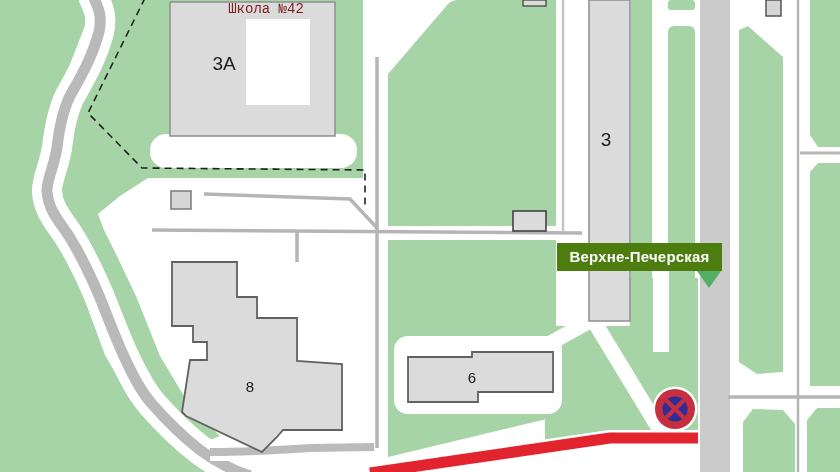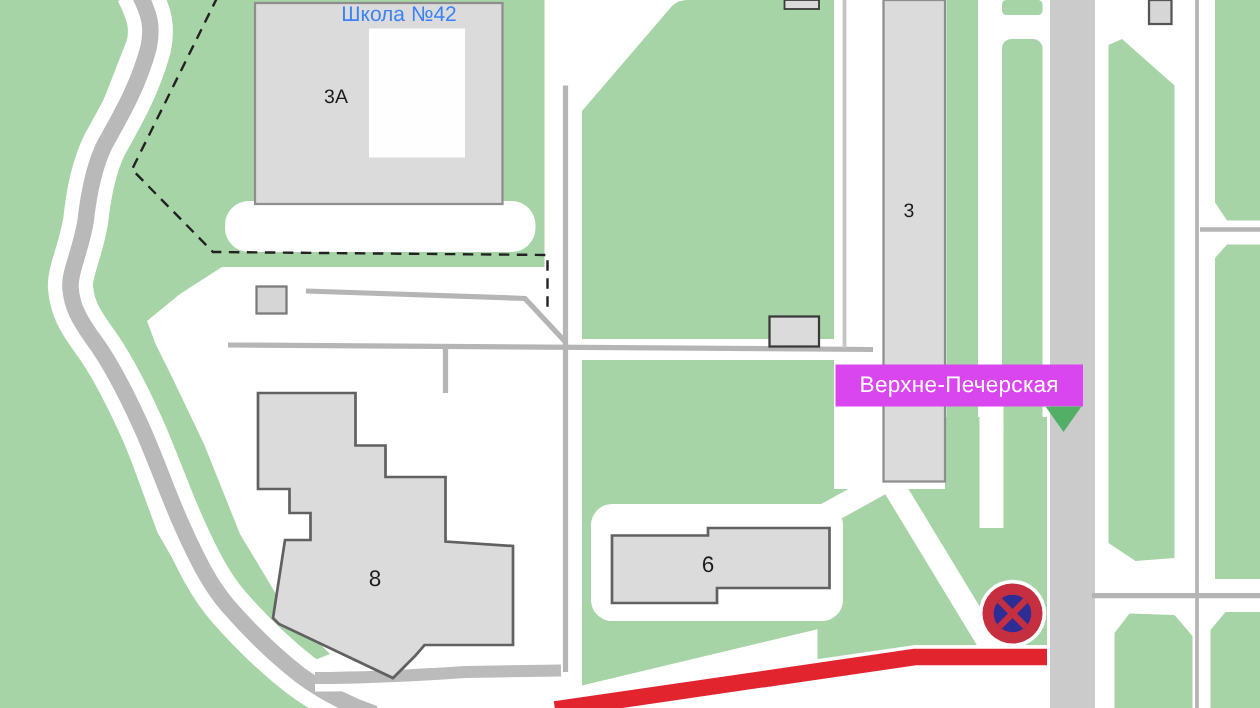--- a/index.html
+++ b/index.html
@@ -2,24 +2,24 @@
 <html><head>
 <meta charset="utf-8">
 <style>
   html,body{margin:0;padding:0;}
   body{width:840px;height:472px;overflow:hidden;position:relative;
        font-family:"Liberation Sans", sans-serif;background:#ffffff;}
   .stage{position:absolute;left:0;top:0;width:840px;height:472px;}
   svg{position:absolute;left:0;top:0;display:block;}
   .maplabel{position:absolute;transform:translate(-50%,-50%);color:#1c1c1c;
             white-space:nowrap;pointer-events:none;}
-  .bldg-num{font-size:13px;font-weight:400;}
+  .bldg-num{font-size:19px;font-weight:400;}
   .bldg-num-lg{font-size:15px;font-weight:400;}
-  .school-title{font-size:14px;font-weight:500;color:#3b82f6;}
-  .badge{position:absolute;background:#d946ef;color:#fff;font-weight:normal;
+  .school-title{font-size:14px;font-weight:500;color:#7f1d1d;font-family:Liberation Mono, monospace;}
+  .badge{position:absolute;background:#4d7c0f;color:#fff;font-weight:bold;
          font-size:15px;text-align:center;letter-spacing:.2px;}
   .badge .ptr{position:absolute;width:0;height:0;
          border-left:12px solid transparent;border-right:12px solid transparent;
          border-top:17px solid #53AF66;}
   .badge-vp{left:557px;top:243px;width:165px;height:28px;line-height:28px;}
   .badge-vp .ptr{left:140px;top:28px;}
   .badge-gl{left:77px;top:420px;width:168px;height:27px;line-height:27px;}
   .badge-gl .ptr{left:145px;top:27px;}
 </style>
 </head>

